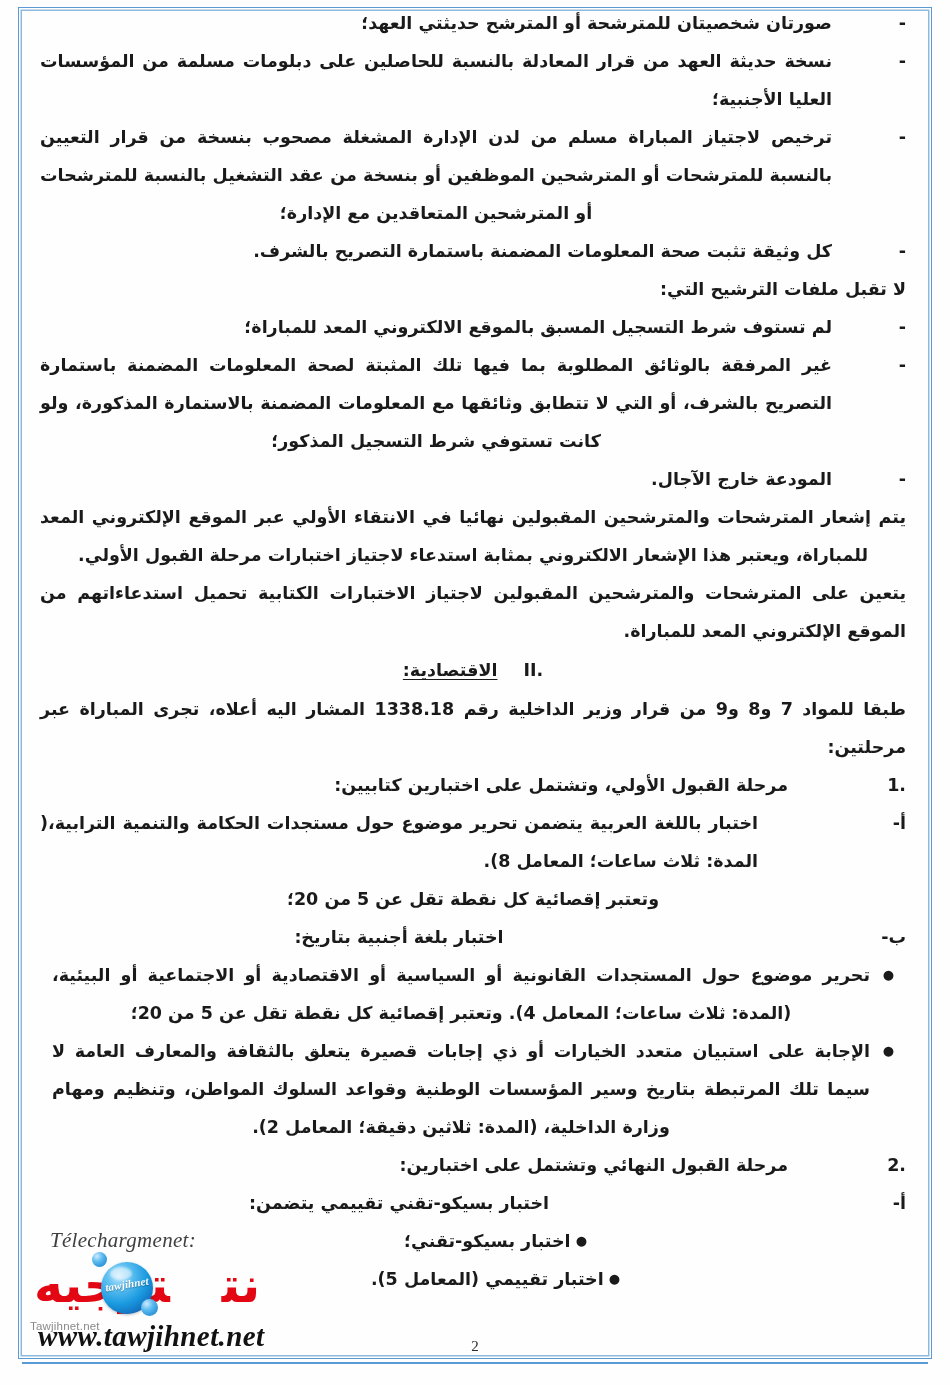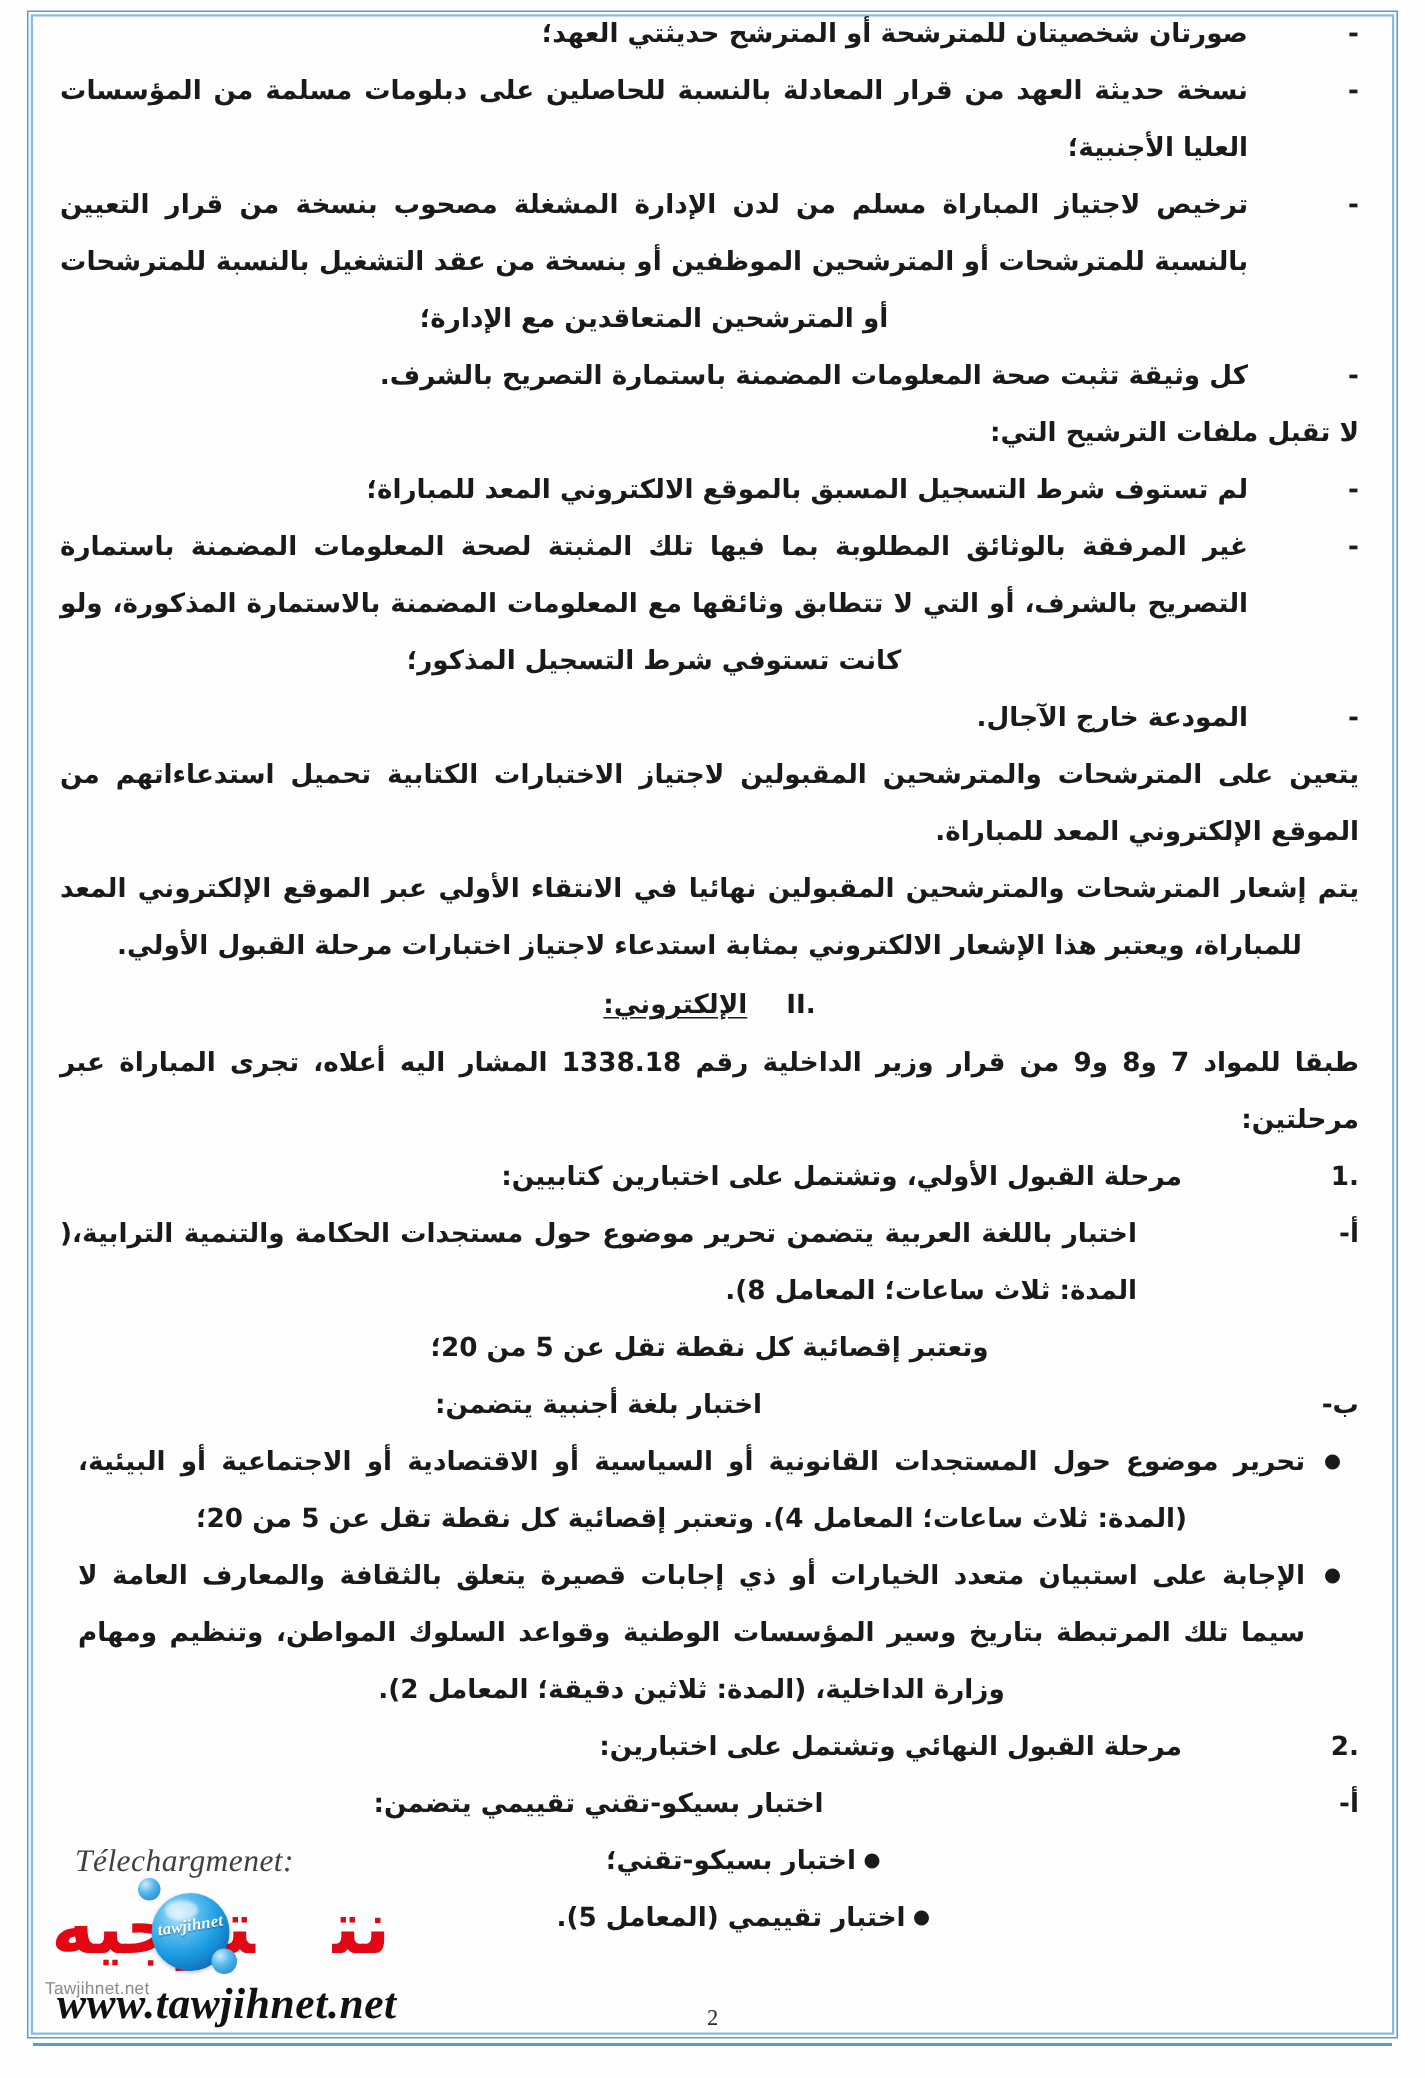--- a/index.html
+++ b/index.html
@@ -321,44 +321,44 @@
     <div class="dash-item">
       <span class="marker">-</span>
       <span class="txt">غير المرفقة بالوثائق المطلوبة بما فيها تلك المثبتة لصحة المعلومات المضمنة باستمارة التصريح بالشرف، أو التي لا تتطابق وثائقها مع المعلومات المضمنة بالاستمارة المذكورة، ولو كانت تستوفي شرط التسجيل المذكور؛</span>
     </div>
 
     <div class="dash-item one-line">
       <span class="marker">-</span>
       <span class="txt">المودعة خارج الآجال.</span>
     </div>
 
+    <p class="para">يتم إشعار المترشحات والمترشحين المقبولين نهائيا في الانتقاء الأولي عبر الموقع الإلكتروني المعد للمباراة، ويعتبر هذا الإشعار الالكتروني بمثابة استدعاء لاجتياز اختبارات مرحلة القبول الأولي.</p>
     <p class="para last-right">يتعين على المترشحات والمترشحين المقبولين لاجتياز الاختبارات الكتابية تحميل استدعاءاتهم من الموقع الإلكتروني المعد للمباراة.</p>
-    <p class="para">يتم إشعار المترشحات والمترشحين المقبولين نهائيا في الانتقاء الأولي عبر الموقع الإلكتروني المعد للمباراة، ويعتبر هذا الإشعار الالكتروني بمثابة استدعاء لاجتياز اختبارات مرحلة القبول الأولي.</p>
 
     <div class="heading-row">
       <span class="rn">II.</span>
-      <span class="ht">الإلكتروني:</span>
+      <span class="ht">الاقتصادية:</span>
     </div>
 
     <p class="para last-right">طبقا للمواد 7 و8 و9 من قرار وزير الداخلية رقم 1338.18 المشار اليه أعلاه، تجرى المباراة عبر مرحلتين:</p>
 
     <div class="num-item">
       <span class="marker">1.</span>
       <span class="txt">مرحلة القبول الأولي، وتشتمل على اختبارين كتابيين:</span>
     </div>
 
     <div class="let-item">
       <span class="marker">أ-</span>
       <span class="txt">اختبار باللغة العربية يتضمن تحرير موضوع حول مستجدات الحكامة والتنمية الترابية،( المدة: ثلاث ساعات؛ المعامل 8).</span>
     </div>
     <p class="para center-ln">وتعتبر إقصائية كل نقطة تقل عن 5 من 20؛</p>
 
     <div class="let-item centered">
       <span class="marker">ب-</span>
-      <span class="txt">اختبار بلغة أجنبية يتضمن:</span>
+      <span class="txt">اختبار بلغة أجنبية بتاريخ:</span>
     </div>
 
     <div class="bul-item indent-bul">
       <span class="marker">●</span>
       <span class="txt">تحرير موضوع حول المستجدات القانونية أو السياسية أو الاقتصادية أو الاجتماعية أو البيئية، (المدة: ثلاث ساعات؛ المعامل 4). وتعتبر إقصائية كل نقطة تقل عن 5 من 20؛</span>
     </div>
 
     <div class="bul-item indent-bul">
       <span class="marker">●</span>
       <span class="txt">الإجابة على استبيان متعدد الخيارات أو ذي إجابات قصيرة يتعلق بالثقافة والمعارف العامة لا سيما تلك المرتبطة بتاريخ وسير المؤسسات الوطنية وقواعد السلوك المواطن، وتنظيم ومهام وزارة الداخلية، (المدة: ثلاثين دقيقة؛ المعامل 2).</span>

